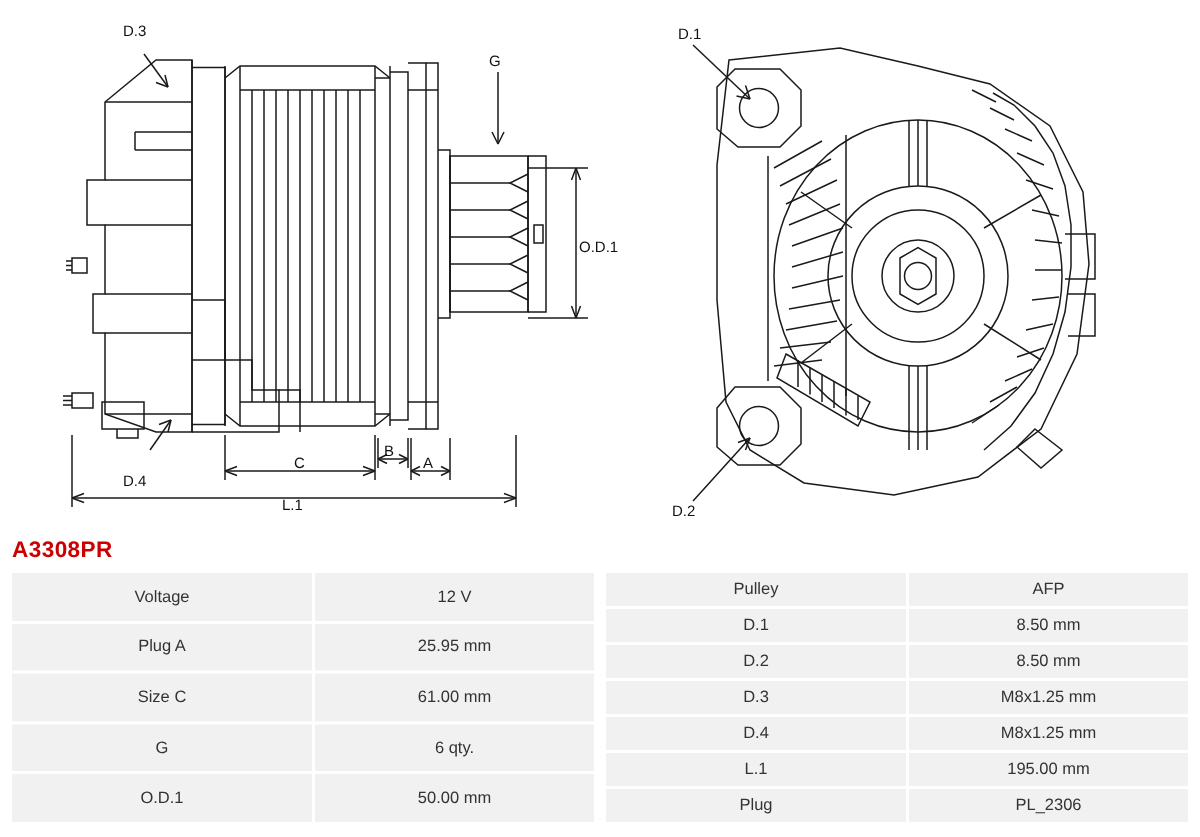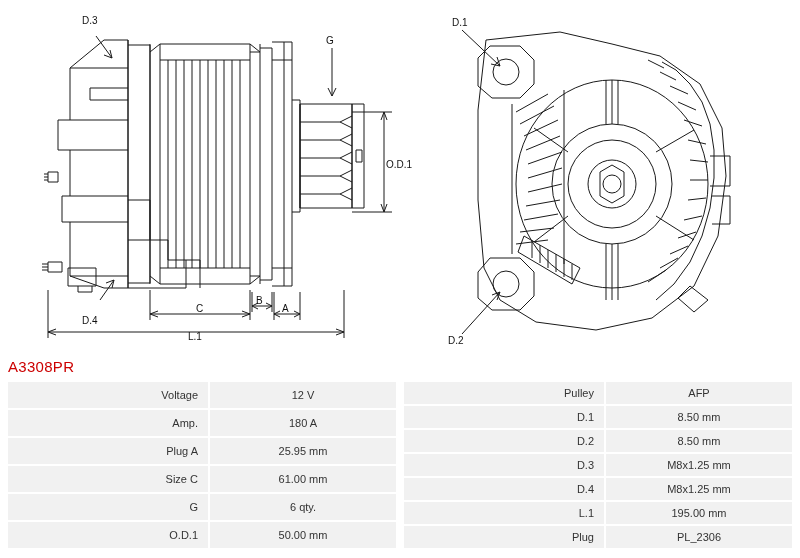--- a/index.html
+++ b/index.html
@@ -28,21 +28,21 @@
     height: 356px;
   }
   .drawings svg {
     display: block;
   }
   .part-number {
     position: absolute;
     left: 8px;
     top: 358px;
     font-size: 15px;
-    font-weight: normal;
+    font-weight: bold;
     color: #cc0000;
     letter-spacing: 0.3px;
   }
   .spec-wrap {
     position: absolute;
     left: 8px;
     top: 380px;
     width: 784px;
     display: flex;
     gap: 8px;
@@ -56,21 +56,21 @@
   table.spec td {
     background: #f1f1f1;
     height: 22px;
     padding: 0 10px;
     color: #333;
     border: none;
     white-space: nowrap;
   }
   table.spec td.label {
     width: 180px;
-    text-align: right;
+    text-align: center;
     border-right: 2px solid #ffffff;
   }
   table.spec td.value {
     text-align: center;
   }
   .lbl {
     font-size: 10px;
     font-family: "Liberation Sans", sans-serif;
     fill: #111;
   }
@@ -236,24 +236,20 @@
   <div class="part-number">A3308PR</div>
 
   <div class="spec-wrap">
     <table class="spec">
       <tbody>
         <tr>
           <td class="label">Voltage</td>
           <td class="value">12 V</td>
         </tr>
         <tr>
-          <td class="label">Amp.</td>
-          <td class="value">180 A</td>
-        </tr>
-        <tr>
           <td class="label">Plug A</td>
           <td class="value">25.95 mm</td>
         </tr>
         <tr>
           <td class="label">Size C</td>
           <td class="value">61.00 mm</td>
         </tr>
         <tr>
           <td class="label">G</td>
           <td class="value">6 qty.</td>

